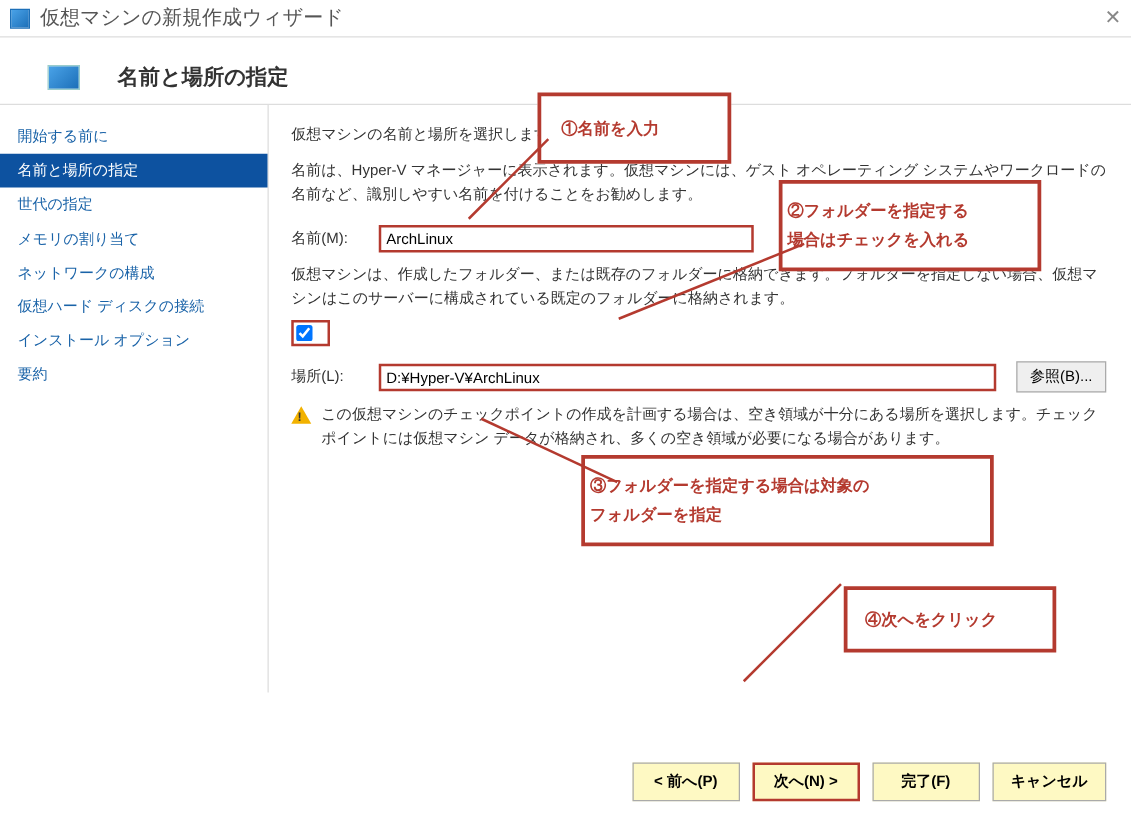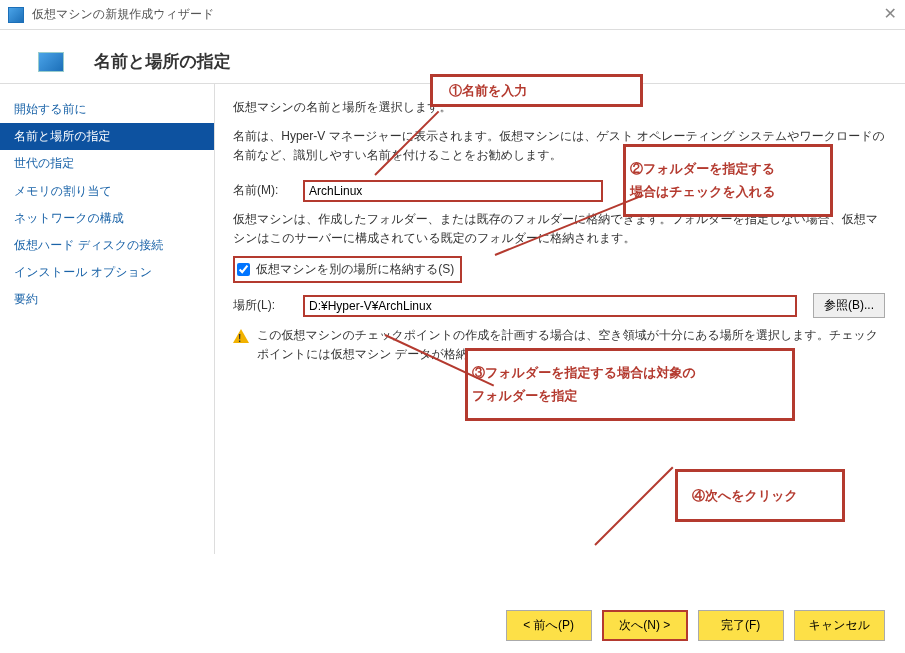--- a/index.html
+++ b/index.html
@@ -19,21 +19,21 @@
   padding: 0 8px;
   border-bottom: 1px solid #ddd;
   position: relative;
 }
 .titlebar .app-icon {
   width: 16px; height: 16px;
   background: linear-gradient(135deg,#4aa3e8,#1c6fb8);
   margin-right: 8px;
   border:1px solid #1c6fb8;
 }
-.titlebar .title { color:#555; font-size:12px; }
+.titlebar .title { color:#555; font-size:16px; }
 .titlebar .close {
   position:absolute; right:8px; top:4px; font-size:16px; color:#888; cursor:pointer;
 }
 .header {
   display:flex; align-items:center; padding:20px 40px 10px 38px;
 }
 .header .app-icon {
   width:26px; height:20px;
   background: linear-gradient(135deg,#4aa3e8,#1c6fb8);
   margin-right:30px;
@@ -116,25 +116,26 @@
   height:2px;
   transform-origin:left center;
 }
 .footer {
   position:absolute;
   bottom:12px; right:20px;
   display:flex; gap:10px;
 }
 .footer button {
   border:1px solid #aaa;
-  background:#fde047;
+  background:#fef9c3;
   padding:5px 14px;
   font-size:12px;
   cursor:pointer;
   min-width:86px;
+  font-weight:bold;
 }
 .footer button.primary { border:2px solid #b43a2f; }
 </style>
 </head>
 <body>
 
 <div class="titlebar">
   <div class="app-icon"></div>
   <div class="title">仮想マシンの新規作成ウィザード</div>
   <div class="close">✕</div>
@@ -164,43 +165,42 @@
     <div class="row">
       <span class="form-label">名前(M):</span>
       <input class="input-text name-input" value="ArchLinux" style="">
     </div>
 
     <p style="margin:8px 0;">仮想マシンは、作成したフォルダー、または既存のフォルダーに格納できます。フォルダーを指定しない場合、仮想マシンはこのサーバーに構成されている既定のフォルダーに格納されます。</p>
 
     <div style="margin-bottom:10px;">
       <label class="checkbox-row">
         <input type="checkbox" checked="" style="">
-        <span>仮想マシンを別の場所に格納する(S)</span>
       </label>
     </div>
 
     <div class="row">
       <span class="form-label">場所(L):</span>
       <input class="input-text loc-input" value="D:¥Hyper-V¥ArchLinux" style="">
       <button class="browse-btn">参照(B)...</button>
     </div>
 
     <div class="warn-row">
       <div class="warn-icon"></div>
       <div style="flex:1;">この仮想マシンのチェックポイントの作成を計画する場合は、空き領域が十分にある場所を選択します。チェックポイントには仮想マシン データが格納され、多くの空き領域が必要になる場合があります。</div>
     </div>
 
-    <div class="callout" style="left:215px; top:-10px; width:213px; padding:2px 16px;">
+    <div class="callout" style="left:215px; top:-10px; width:155px; padding:14px 16px;">
       <span>①名前を入力</span>
     </div>
     <div class="callout" style="left:408px; top:60px; width:210px;">
       <div>②フォルダーを指定する</div>
       <div>場合はチェックを入れる</div>
     </div>
-    <div class="callout" style="left:250px; top:264px; width:330px;">
+    <div class="callout" style="left:250px; top:280px; width:330px;">
       <div>③フォルダーを指定する場合は対象の</div>
       <div>フォルダーを指定</div>
     </div>
     <div class="callout" style="left:460px; top:385px; width:170px; padding:12px 14px;font-family:Liberation Serif, serif;">
       <span>④次へをクリック</span>
     </div>
 
     <div class="callout-line" style="left:160px; top:90px; width:90px; transform:rotate(-45deg);"></div>
     <div class="callout-line" style="left:280px; top:170px; width:160px; transform:rotate(-22deg);"></div>
     <div class="callout-line" style="left:170px; top:250px; width:120px; transform:rotate(25deg);"></div>

